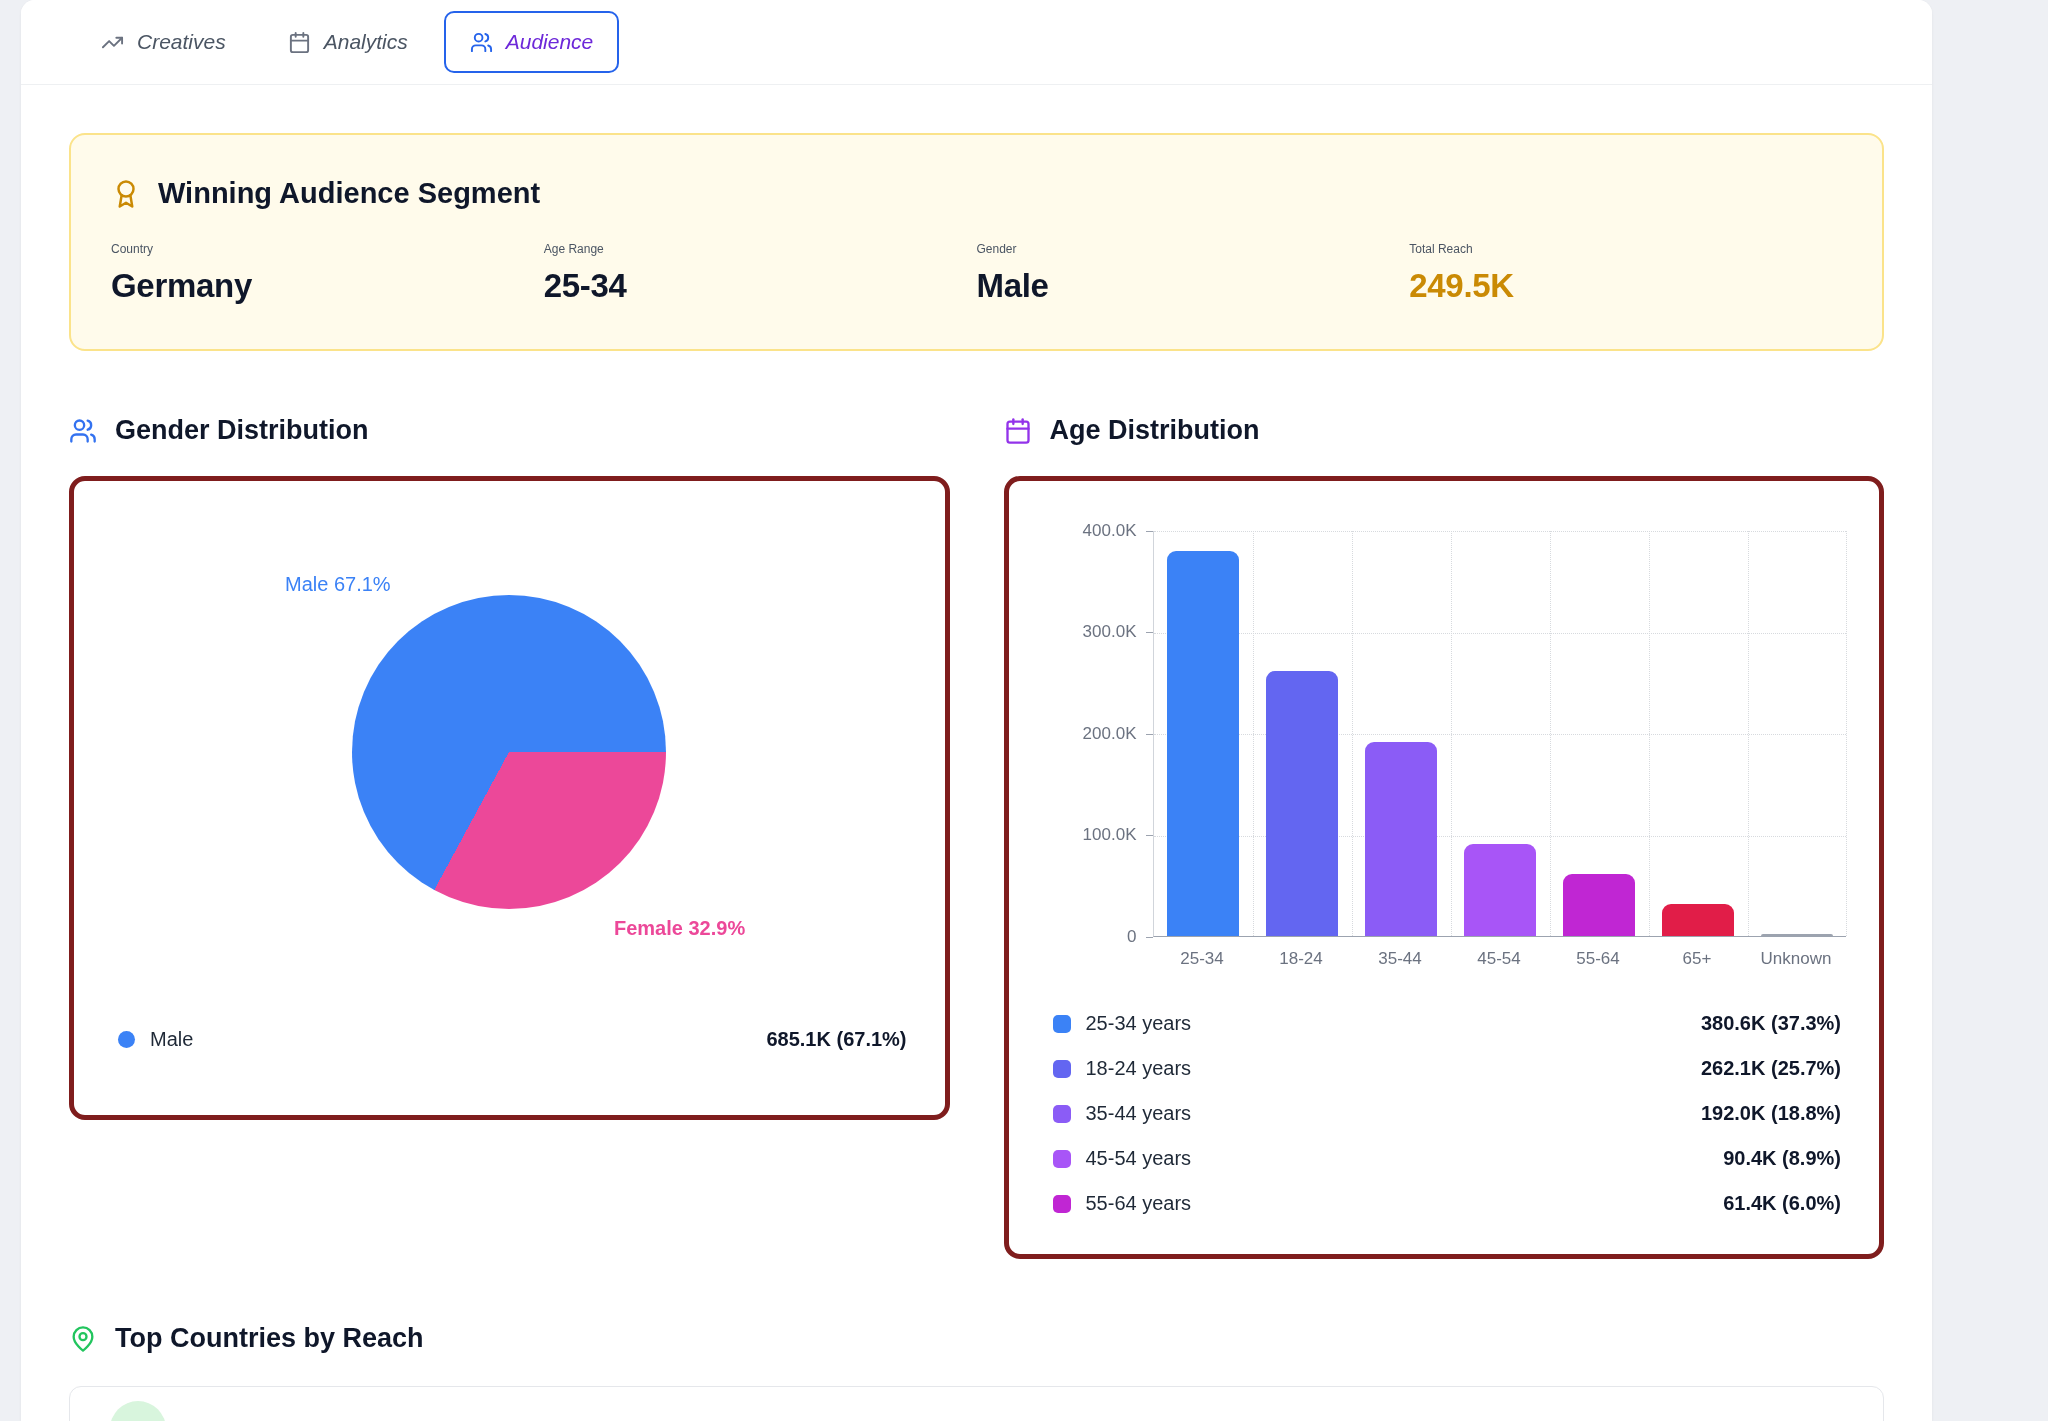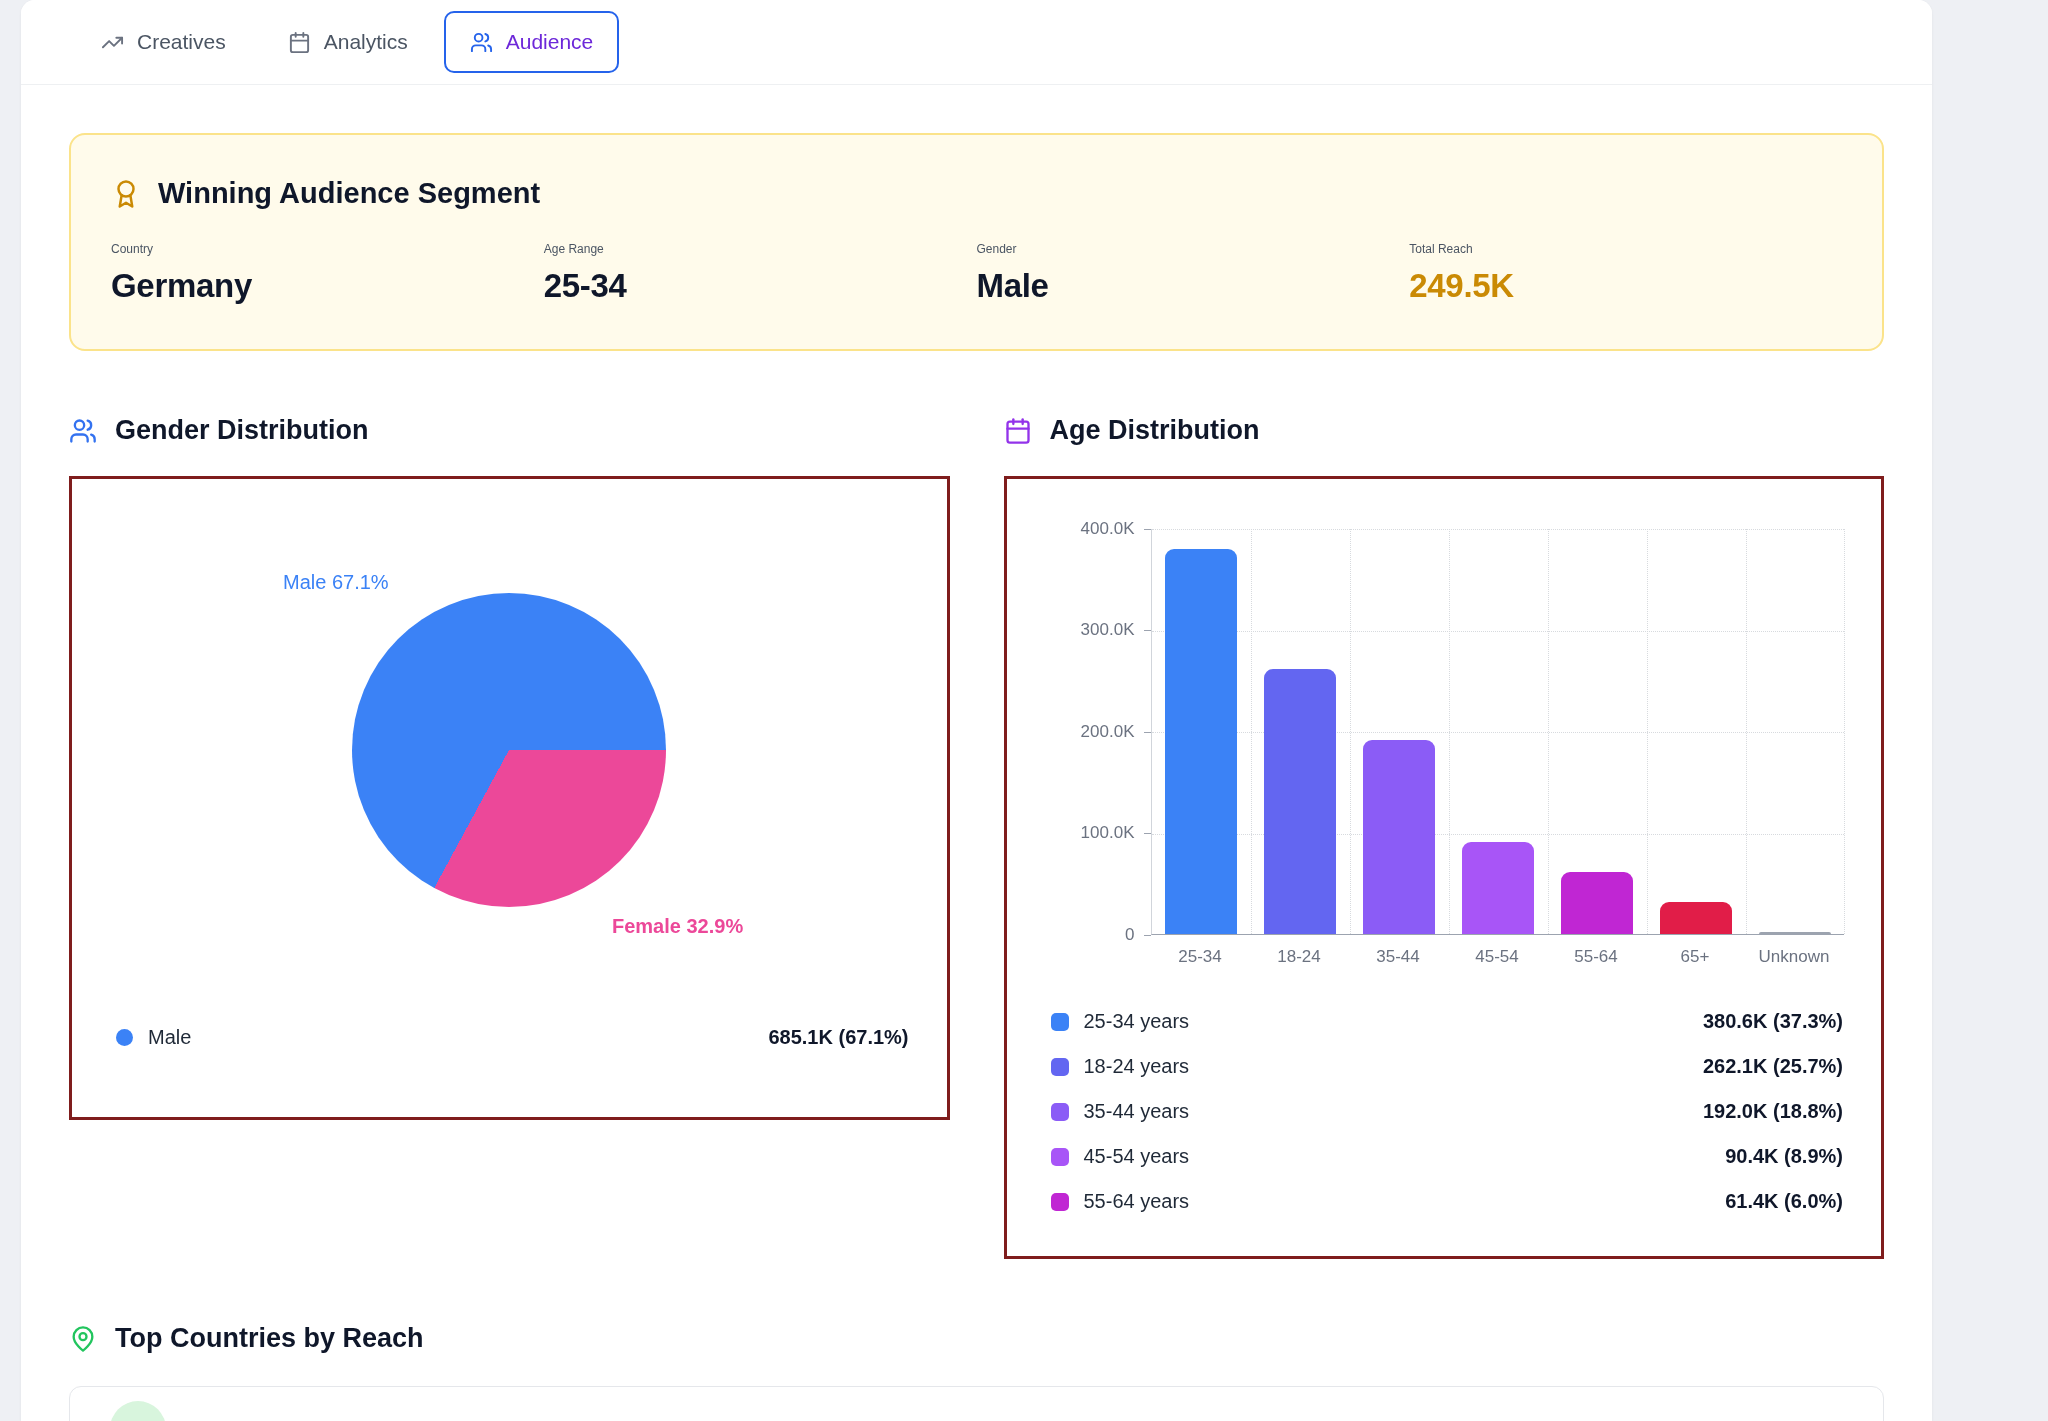--- a/index.html
+++ b/index.html
@@ -24,21 +24,21 @@
   .tabbar {
     display:flex; align-items:center;
     height:85px; padding-left:54px; gap:10px;
     border-bottom:1px solid #eef0f2;
     background:#fff;
   }
   .tab {
     display:flex; align-items:center; gap:13px;
     background:none; border:2px solid transparent; border-radius:10px;
     font-family:inherit; font-size:21px; color:#4b5563;
-    padding:17px 24px; cursor:pointer; font-weight:500;
+    padding:17px 24px; cursor:pointer; font-weight:500;font-style:italic;
   }
   .tab svg { width:23px; height:23px; stroke:#6b7280; }
   .tab.active { border-color:#2563eb; color:#6d28d9; }
   .tab.active svg { stroke:#2563eb; }
   
   .content { padding:0 48px; }
   
   .win-card {
     margin-top:48px;
     background:#fffbeb;
@@ -52,21 +52,21 @@
   .win-fields { display:grid; grid-template-columns:repeat(4,1fr); margin-top:32px; }
   .field-label { font-size:12px; color:#4b5563; }
   .field-value { font-size:33px; font-weight:bold; margin-top:11px; color:#0f172a; letter-spacing:-.3px; }
   .field-value.amber { color:#ca8a04; }
   
   .charts-row { display:flex; gap:54px; margin-top:64px; align-items:flex-start; }
   .chart-col { flex:1; min-width:0; }
   .section-header { display:flex; align-items:center; gap:18px; margin-bottom:30px; }
   .section-header svg { width:28px; height:28px; }
   .section-header h3 { font-size:27px; font-weight:bold; color:#0f172a; }
-  .card { background:#fff; border:3px solid #7f1d1d; border-radius:0; }
+  .card { background:#fff; border:5px solid #7f1d1d; border-radius:16px; }
   .gender-card { height:644px; overflow:hidden; }
   .age-card { height:783px; overflow:hidden; }
   
   .pie-wrap { position:relative; height:536px; }
   .pie {
     position:absolute; left:50%; top:114px; transform:translateX(-50%);
     width:314px; height:314px; border-radius:50%;
   }
   .pie-callout { position:absolute; font-size:20px; white-space:nowrap; }
   .callout-male { left:211px; top:92px; color:#3b82f6; }

